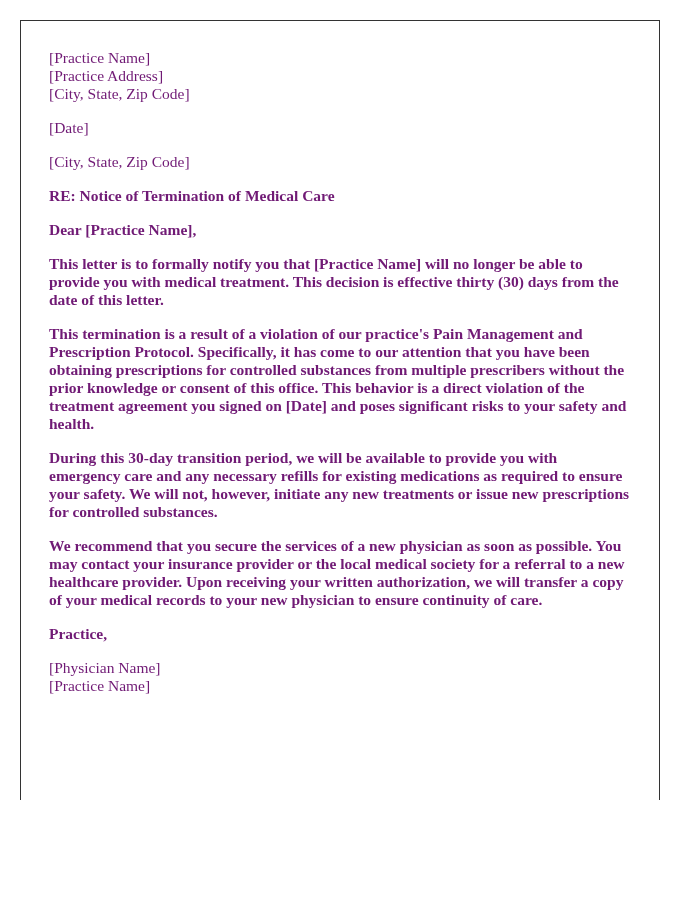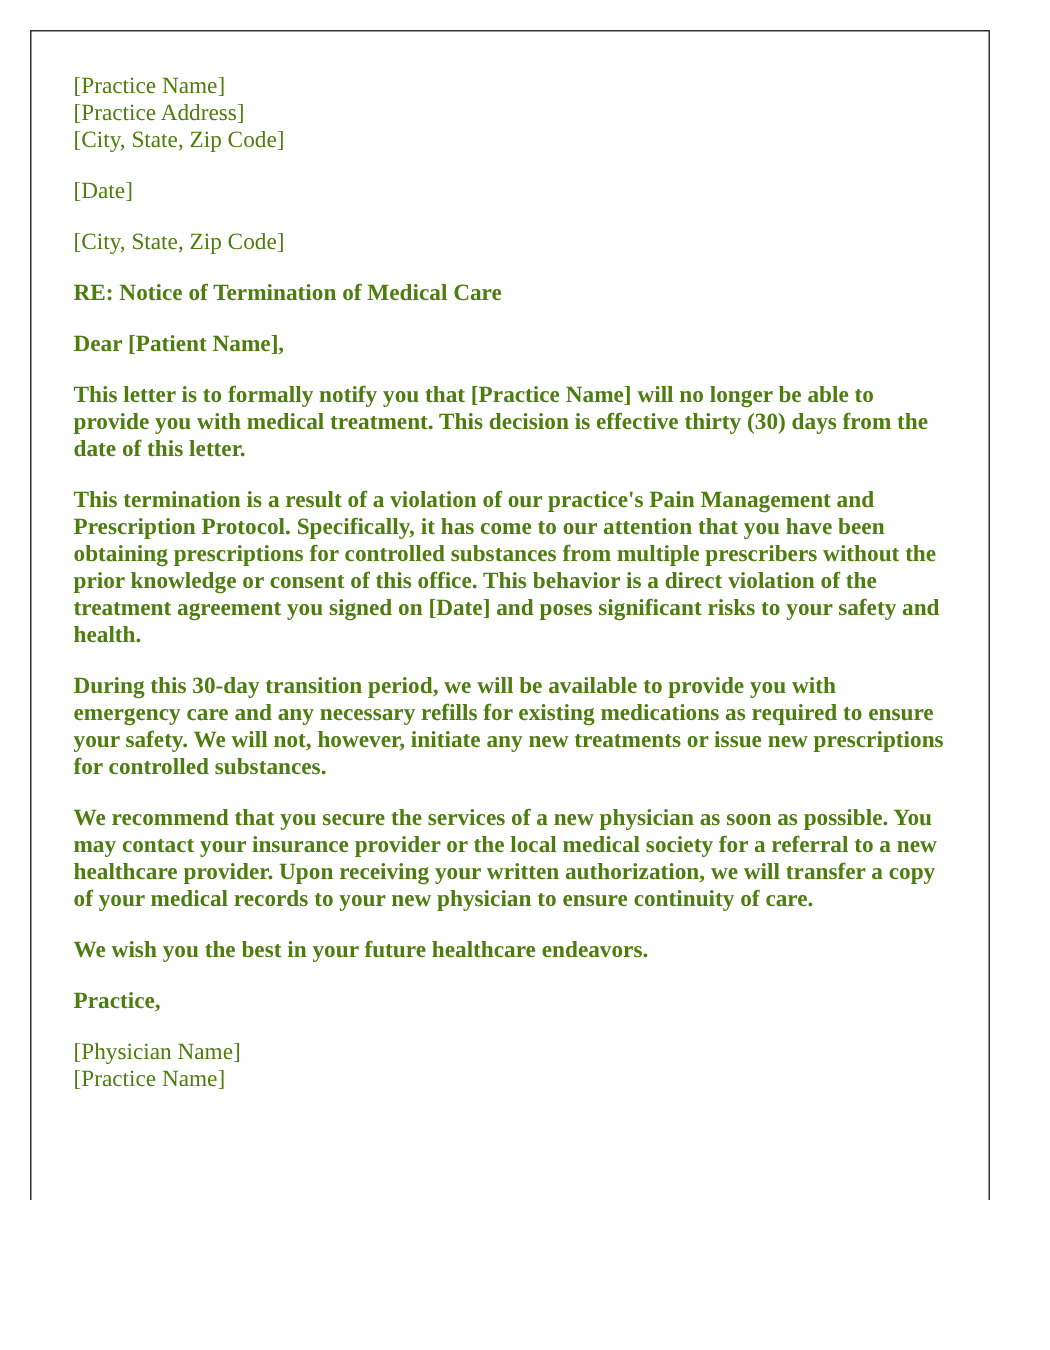--- a/index.html
+++ b/index.html
@@ -9,44 +9,43 @@
       left: 20px; top: 20px;
       width: 640px; height: 780px;
       border-left: 1px solid #333;
       border-right: 1px solid #333;
       border-top: 1px solid #333;
       box-sizing: border-box;
       padding: 28px 28px 0 28px;
       font-family: "Liberation Serif", serif;
       font-size: 15.5px;
       line-height: 18px;
-      color: #4d7c0f;
+      color: #701a75;
     }
     .block { margin: 0 0 16px 0; }
     .line { display: block; }
     p { margin: 0 0 16px 0; font-weight: bold; }
   </style>
 </head>
 <body>
 
 <div class="letter">
   <div class="block">
     <span class="line">[Practice Name]</span>
     <span class="line">[Practice Address]</span>
     <span class="line">[City, State, Zip Code]</span>
   </div>
   <div class="block">[Date]</div>
   <div class="block">
     <span class="line">[City, State, Zip Code]</span>
   </div>
   <p>RE: Notice of Termination of Medical Care</p>
-  <p>Dear [Patient Name],</p>
+  <p>Dear [Practice Name],</p>
   <p>This letter is to formally notify you that [Practice Name] will no longer be able to provide you with medical treatment. This decision is effective thirty (30) days from the date of this letter.</p>
   <p>This termination is a result of a violation of our practice's Pain Management and Prescription Protocol. Specifically, it has come to our attention that you have been obtaining prescriptions for controlled substances from multiple prescribers without the prior knowledge or consent of this office. This behavior is a direct violation of the treatment agreement you signed on [Date] and poses significant risks to your safety and health.</p>
   <p>During this 30-day transition period, we will be available to provide you with emergency care and any necessary refills for existing medications as required to ensure your safety. We will not, however, initiate any new treatments or issue new prescriptions for controlled substances.</p>
   <p>We recommend that you secure the services of a new physician as soon as possible. You may contact your insurance provider or the local medical society for a referral to a new healthcare provider. Upon receiving your written authorization, we will transfer a copy of your medical records to your new physician to ensure continuity of care.</p>
-  <p>We wish you the best in your future healthcare endeavors.</p>
   <p>Practice,</p>
   <div class="block">
     <span class="line">[Physician Name]</span>
     <span class="line">[Practice Name]</span>
   </div>
 </div>
 
 </body></html>

